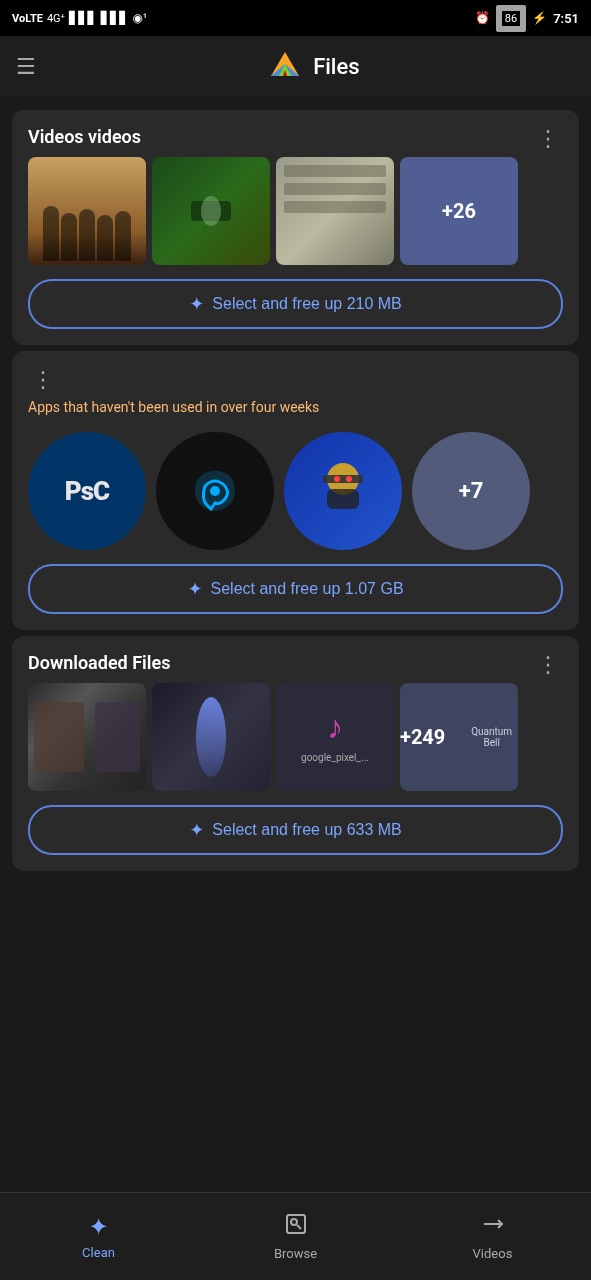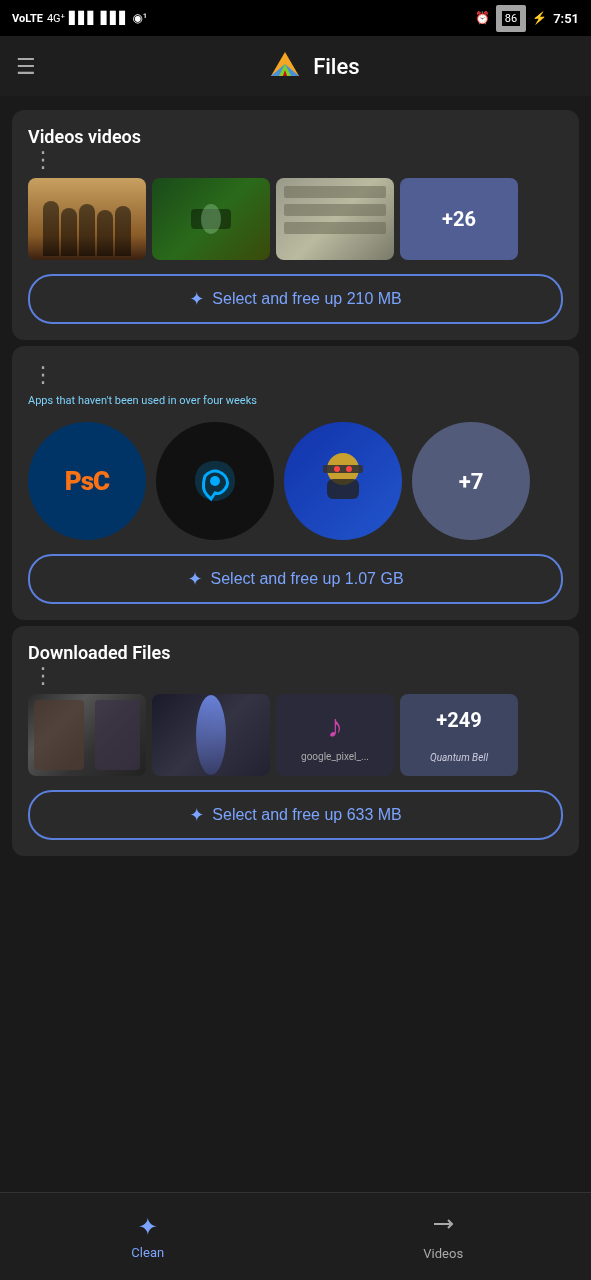--- a/index.html
+++ b/index.html
@@ -70,49 +70,48 @@
       margin: 6px 12px;
       border-radius: 12px;
       padding: 16px;
     }
 
     .section-header {
       display: flex;
       justify-content: space-between;
       align-items: flex-start;
       margin-bottom: 6px;
-      flex-direction: column;
     }
     .section-title {
       font-size: 18px;
       font-weight: 600;
       color: #fff;
     }
     .section-subtitle {
-      font-size: 11px;
-      color: #7dd3fc;
+      font-size: 14px;
+      color: #fdba74;
       margin-bottom: 14px;
       line-height: 1.4;
     }
     .more-icon {
       color: #aaa;
       font-size: 22px;
       cursor: pointer;
       padding: 0 4px;
     }
 
     
     .thumbnails-row {
       display: flex;
       gap: 6px;
       margin-bottom: 14px;
     }
     .thumb {
       width: 118px;
-      height: 82px;
+      height: 108px;
       border-radius: 8px;
       overflow: hidden;
       flex-shrink: 0;
       position: relative;
     }
     .thumb-count {
       background: rgba(100,120,200,0.5);
       display: flex;
       align-items: center;
       justify-content: center;
@@ -362,21 +361,21 @@
 
   <div class="section-card">
     <div class="section-header">
       <span class="more-icon">⋮</span>
     </div>
     <div class="section-subtitle">Apps that haven't been used in over four weeks</div>
 
     <div class="app-icons-row">
 
       <div class="app-icon app-psc">
-        <span style="color:#f97316;font-size:26px;font-weight:900;letter-spacing:-1px;">PsC</span>
+        <span style="color:#e5e5e5;font-size:26px;font-weight:900;letter-spacing:-1px;">PsC</span>
       </div>
 
       <div class="app-icon app-q">
         <svg width="60" height="60" viewBox="0 0 60 60">
           <circle cx="30" cy="30" r="28" fill="#111"></circle>
           <path d="M30 10 C45 10 50 20 50 30 C50 44 38 50 30 50 C22 50 10 44 10 30 C10 20 15 10 30 10Z" fill="#00aaff" opacity="0.2"></path>
           <path d="M20 25 Q30 15 40 25 Q45 32 40 38 Q35 44 30 42 L26 48 L22 44 Q16 38 20 25Z" fill="none" stroke="#00aaff" stroke-width="3"></path>
           <circle cx="30" cy="30" r="5" fill="#00aaff"></circle>
         </svg>
       </div>
@@ -421,41 +420,51 @@
         <div class="dl-dark-figure">
           <div class="light-beam"></div>
         </div>
       </div>
 
       <div class="thumb dl-thumb3">
         <span class="music-note">♪</span>
         <span class="dl-filename">google_pixel_...</span>
       </div>
 
-      <div class="thumb" style="background:rgba(100,120,200,0.35);display:flex;flex-direction:column;align-items:center;justify-content:center;gap:20px;">
+      <div class="thumb" style="background:rgba(100,120,200,0.35);display:flex;flex-direction:row;align-items:center;justify-content:center;gap:20px;">
         <span style="font-size:20px;font-weight:700;color:#fff;">+249</span>
-        <span style="font-size:10px;color:#ccd;font-style:italic;">Quantum Bell</span>
+        <span style="font-size:10px;color:#ccd;text-align:center;">Quantum Bell</span>
       </div>
     </div>
 
     <button class="select-btn">
       <span class="sparkle">✦</span>
       <span>Select and free up 633 MB</span>
     </button>
   </div>
 
 </div>
 
 <div class="bottom-nav">
 
   <div class="nav-item nav-active">
     <span class="nav-icon">✦</span>
     <span class="nav-label">Clean</span>
   </div>
 
+  <div class="nav-item nav-inactive">
+    <span class="nav-icon">
+      <svg width="24" height="24" viewBox="0 0 24 24" fill="none" stroke="#aaa" stroke-width="2">
+        <rect x="3" y="3" width="18" height="18" rx="2"></rect>
+        <circle cx="10" cy="10" r="3"></circle>
+        <line x1="13" y1="13" x2="17" y2="17"></line>
+      </svg>
+    </span>
+    <span class="nav-label">Browse</span>
+  </div>
 
   <div class="nav-item nav-inactive">
     <span class="nav-icon">
       <svg width="24" height="24" viewBox="0 0 24 24" fill="none" stroke="#aaa" stroke-width="2">
         <polyline points="17,8 21,12 17,16"></polyline>
         <line x1="3" y1="12" x2="21" y2="12"></line>
       </svg>
     </span>
     <span class="nav-label">Videos</span>
   </div>

